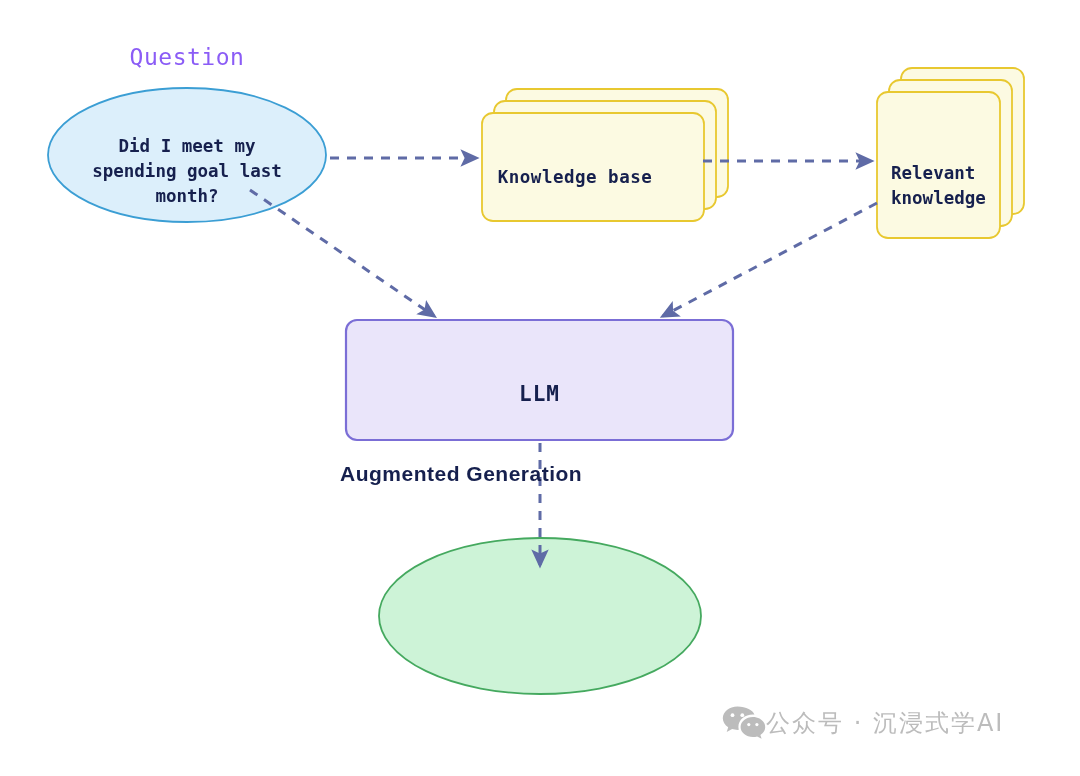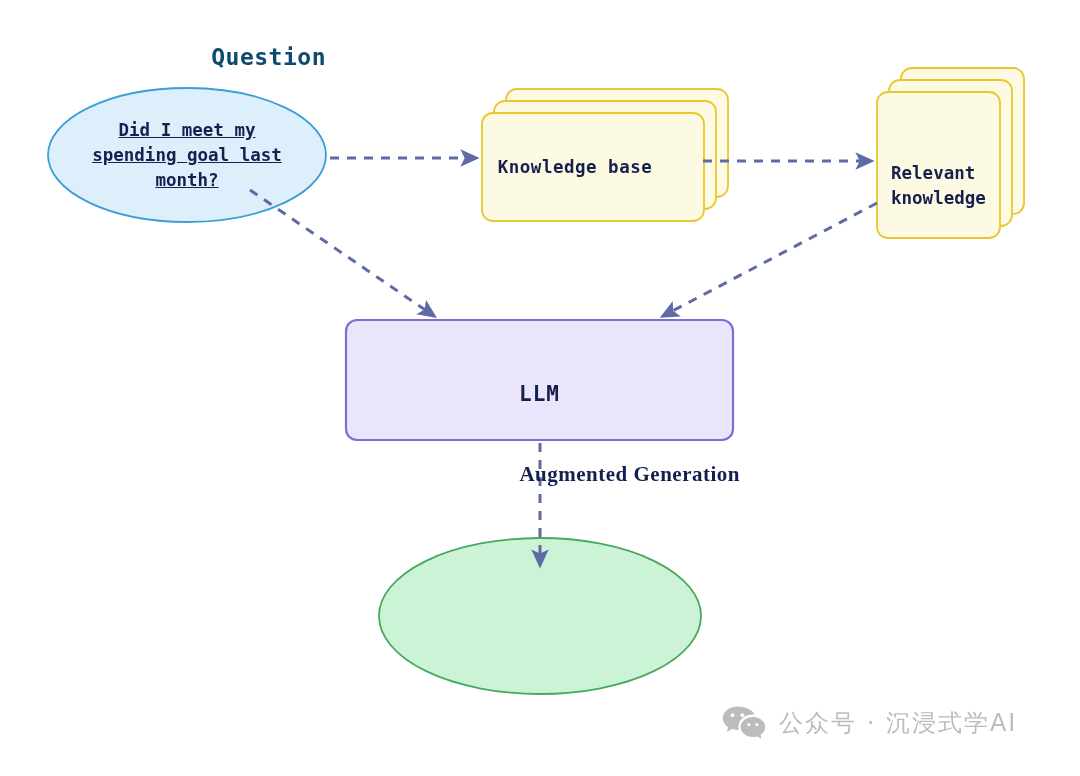--- a/index.html
+++ b/index.html
@@ -19,27 +19,27 @@
   .svg-layer {
     position: absolute;
     left: 0; top: 0;
     width: 1080px; height: 776px;
     pointer-events: none;
   }
 
   
   .node-label {
     position: absolute;
-    color: #0c4a6e;
+    color: #8b5cf6;
     font-family: "DejaVu Sans Mono", "Liberation Mono", monospace;
-    font-weight: bold;
+    font-weight: normal;
     font-size: 23px;
     letter-spacing: 0.5px;
     white-space: nowrap;
-    text-align: right;
+    text-align: center;
   }
 
   .ellipse-text {
     position: absolute;
     display: flex;
     align-items: center;
     justify-content: center;
     color: #16204e;
     font-family: "DejaVu Sans Mono", "Liberation Mono", monospace;
     font-weight: bold;
@@ -67,36 +67,35 @@
     color: #16204e;
     font-family: "DejaVu Sans Mono", "Liberation Mono", monospace;
     font-weight: bold;
     font-size: 21px;
     letter-spacing: 1px;
   }
 
   .caption {
     position: absolute;
     color: #16204e;
-    font-family: Liberation Serif, serif;
+    font-family: Liberation Sans, sans-serif;
     font-weight: bold;
     font-size: 21px;
     letter-spacing: 0.5px;
     white-space: nowrap;
-    text-align: right;
+    text-align: left;
   }
 
   
   #watermark {
     position: absolute;
     left: 722px;
     top: 705px;
     display: flex;
     align-items: center;
-    gap: 13px;
   }
   #watermark .wm-text {
     color: #bcbcbc;
     font-family: "DejaVu Sans", "Liberation Sans", sans-serif;
     font-size: 24px;
     letter-spacing: 2px;
     white-space: nowrap;
   }
 </style>
 </head>
@@ -131,25 +130,25 @@
 
     <line x1="250" y1="190" x2="434" y2="316" stroke="#5f6ba6" stroke-width="3" stroke-dasharray="9 8" marker-end="url(#arrowhead)"></line>
 
     <line x1="877" y1="203" x2="663" y2="316" stroke="#5f6ba6" stroke-width="3" stroke-dasharray="9 8" marker-end="url(#arrowhead)"></line>
 
     <line x1="540" y1="443" x2="540" y2="565" stroke="#5f6ba6" stroke-width="3" stroke-dasharray="9 8" marker-end="url(#arrowhead)"></line>
   </svg>
 
   <div class="node-label" style="left:48px; top:44px; width:278px;">Question</div>
 
-  <div class="ellipse-text" style="left:60px; top:115px; width:254px; height:80px;text-decoration:underline;">Did I meet my
+  <div class="ellipse-text" style="left:60px; top:131px; width:254px; height:80px;">Did I meet my
 spending goal last
 month?</div>
 
-  <div class="box-text" style="left:482px; top:113px; width:186px; height:108px; font-size:17.5px; letter-spacing:0.5px;">Knowledge base</div>
+  <div class="box-text" style="left:482px; top:123px; width:186px; height:108px; font-size:17.5px; letter-spacing:0.5px;">Knowledge base</div>
 
   <div class="card-text" style="left:891px; top:161px;">Relevant
 knowledge</div>
 
   <div class="box-text" style="left:346px; top:320px; width:387px; height:148px;">LLM</div>
 
   <div class="caption" style="left:340px; top:462px; width:400px;">Augmented Generation</div>
 
 
 

